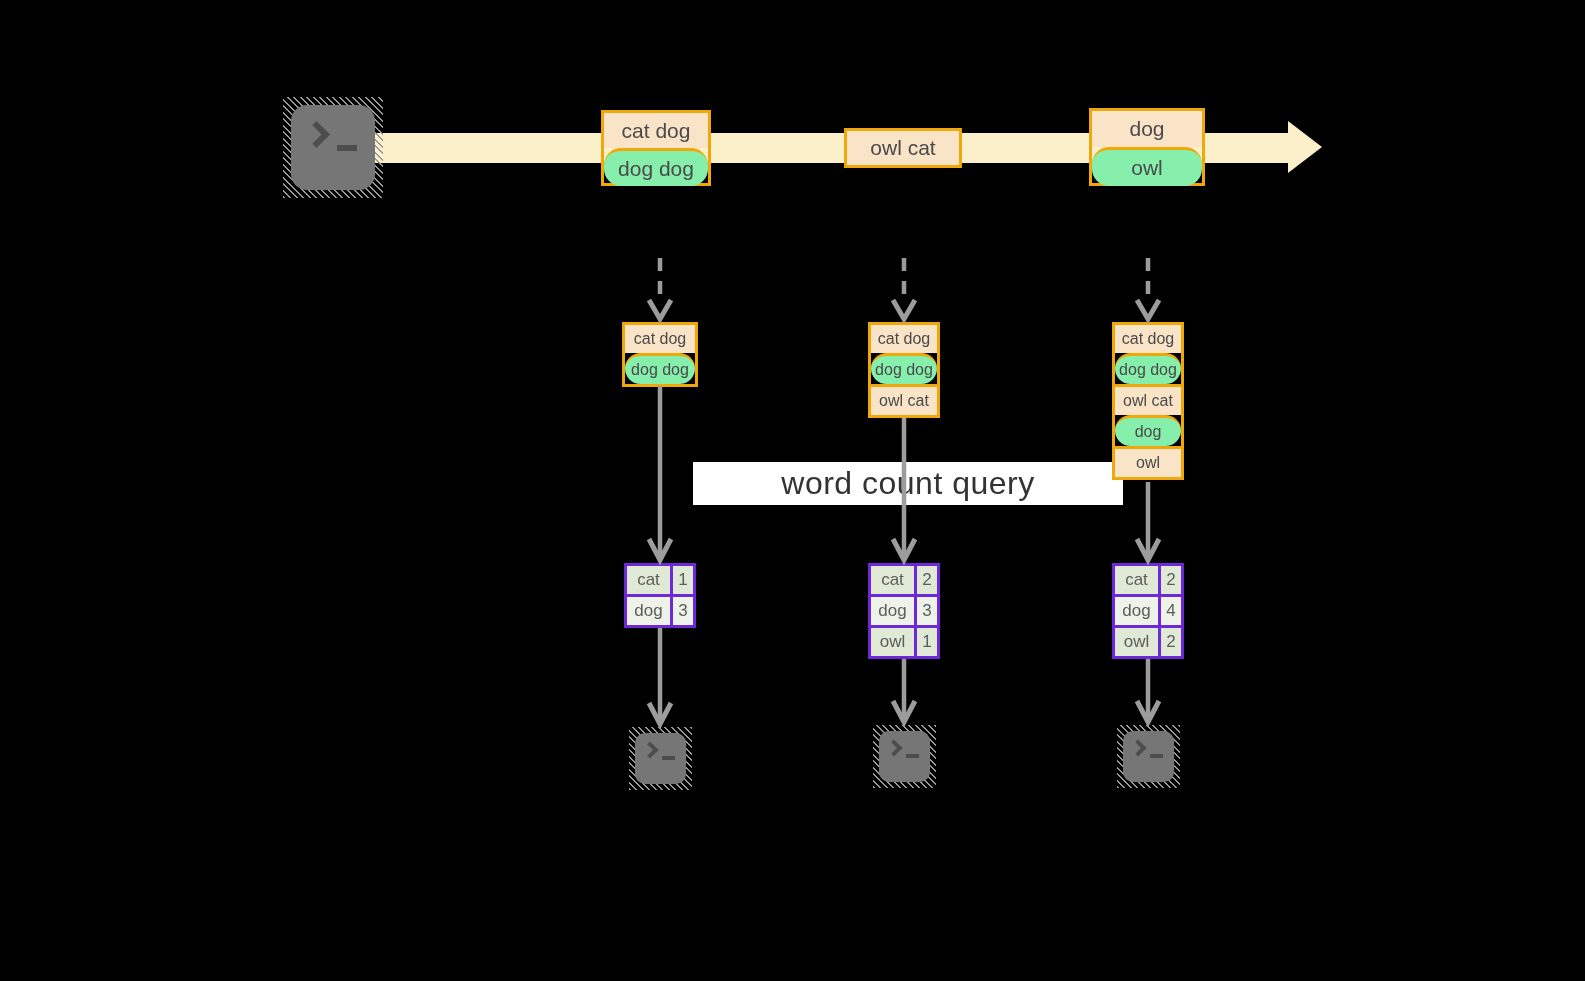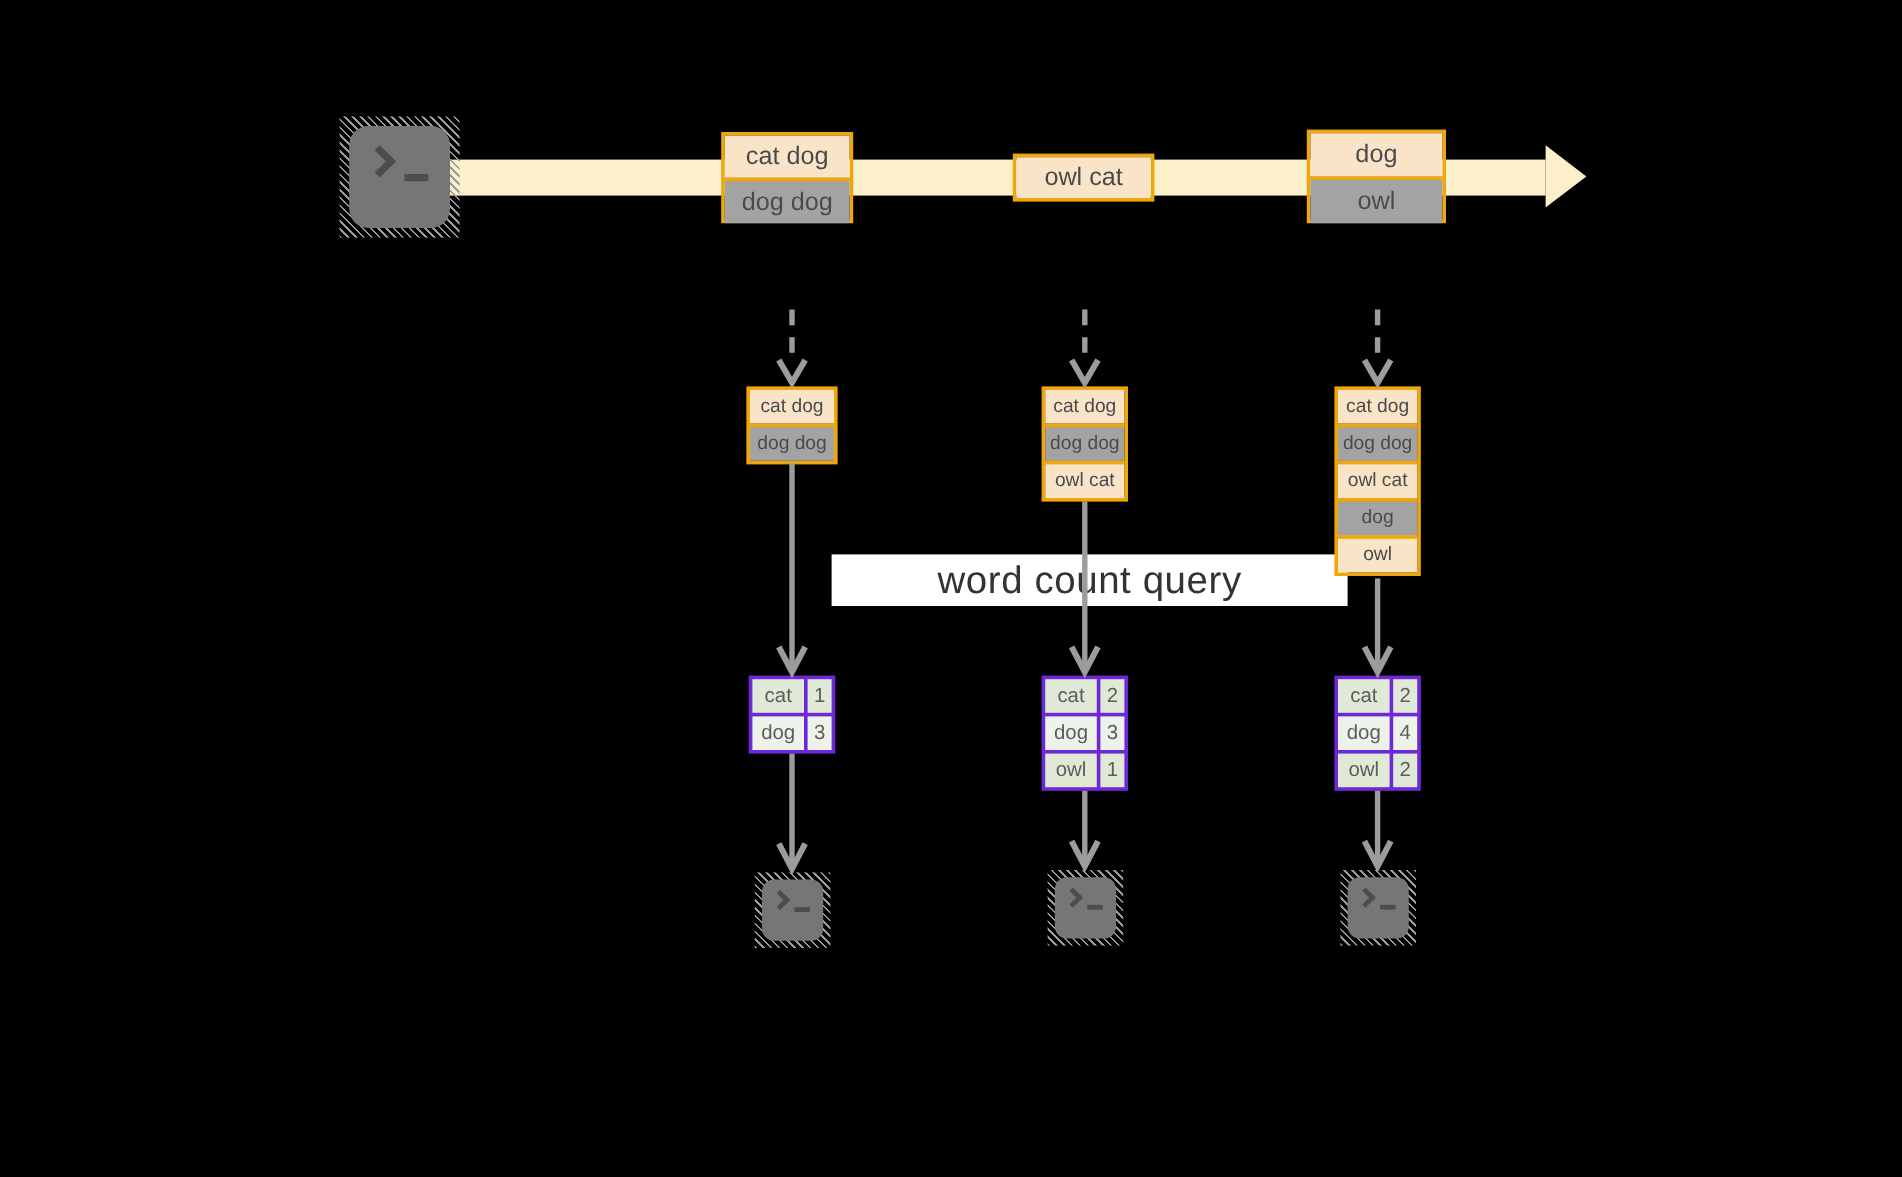--- a/index.html
+++ b/index.html
@@ -12,21 +12,21 @@
   .band-head{width:0;height:0;border-top:26px solid transparent;
              border-bottom:26px solid transparent;border-left:34px solid #fcf0ca;}
 
   
   .ebox{border:3px solid #f0a70a;}
   .ecell{display:flex;align-items:center;justify-content:center;
          font-size:21px;color:#4a4a4a;}
   .ecell + .ecell{border-top:3px solid #f0a70a;}
   .acell{font-size:16px;color:#4a4a4a;}
   .fill-dark{background:#fae4c8;}
-  .fill-light{background:#a3a3a3;}
+  .fill-light{background:#86efac;border-radius:17px;}
 
   
   .gtable{display:grid;grid-template-columns:43px 20px;gap:3px;
           background:#6d28d9;padding:3px;}
   .gcell{display:flex;align-items:center;justify-content:center;
          font-size:17px;color:#5c5c5c;height:28px;}
   .g-dark{background:#e0e9d6;}
   .g-light{background:#eef3ea;}
 
   

